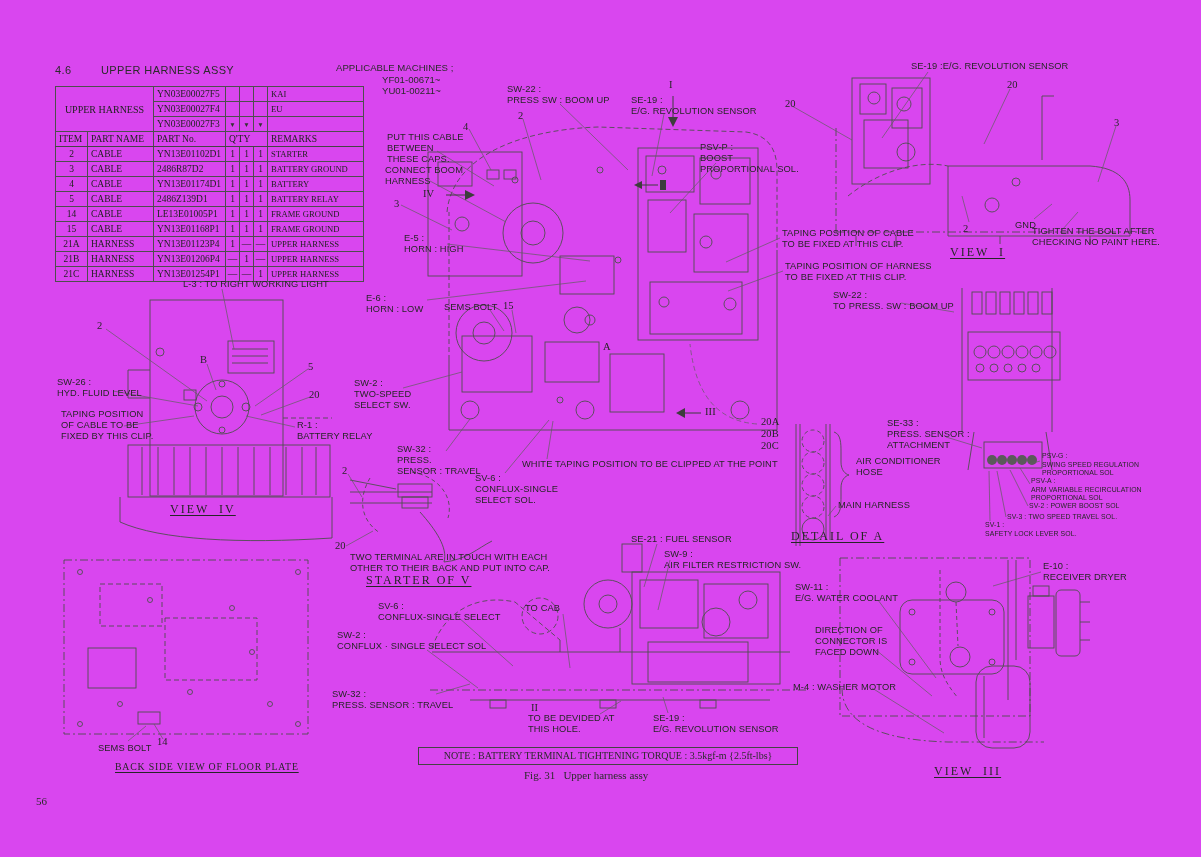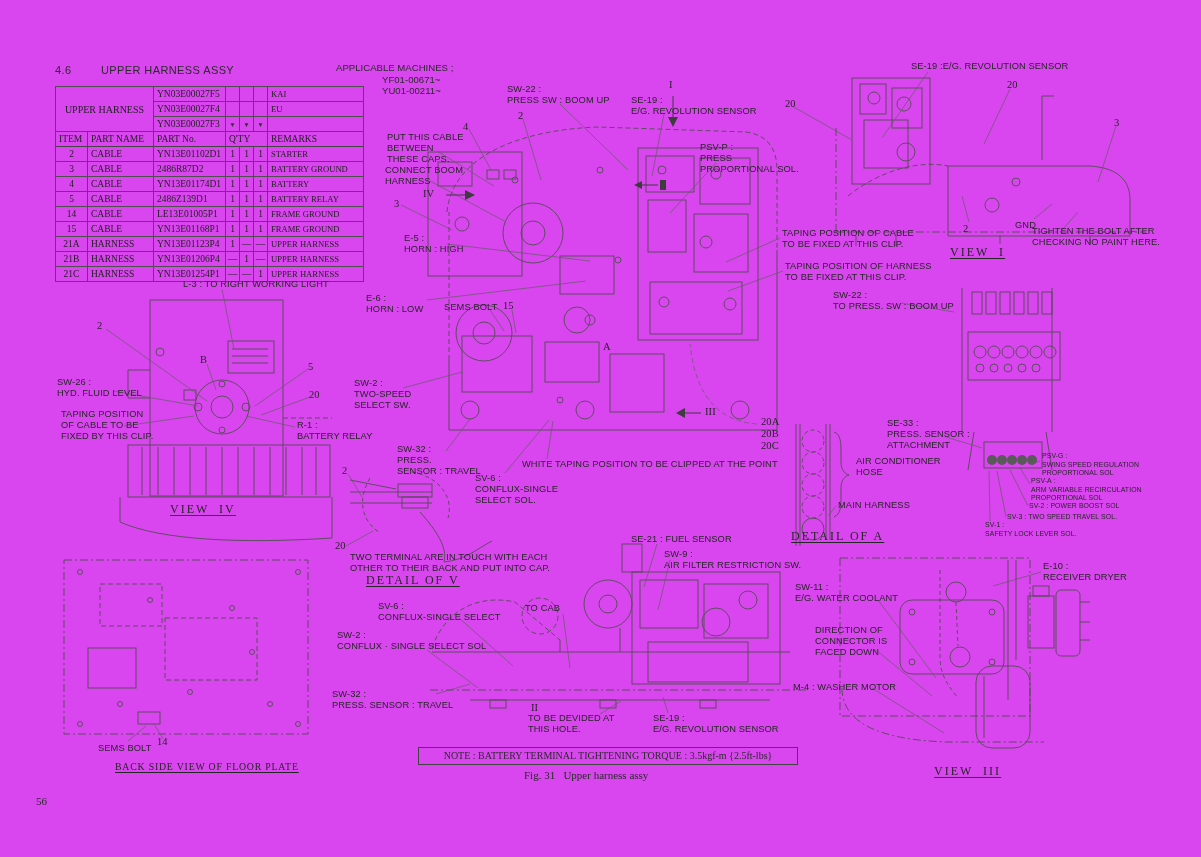--- a/index.html
+++ b/index.html
@@ -368,21 +368,21 @@
         </tr>
       </tbody>
   </table>
 
   <div class="callout-layer">
       <div class="callout" style="left: 507px; top: 84px;">SW-22 :
 PRESS SW : BOOM UP</div>
       <div class="callout" style="left: 631px; top: 95px;">SE-19 :
 E/G. REVOLUTION SENSOR</div>
       <div class="callout" style="left: 700px; top: 142px;">PSV-P :
-PRESS
+BOOST
 PROPORTIONAL SOL.</div>
       <div class="callout" style="left: 387px; top: 132px;">PUT THIS CABLE
 BETWEEN
 THESE CAPS.</div>
       <div class="callout" style="left: 385px; top: 165px;">CONNECT BOOM
 HARNESS</div>
       <div class="callout" style="left: 404px; top: 233px;">E-5 :
 HORN : HIGH</div>
       <div class="callout" style="left: 782px; top: 228px;">TAPING POSITION OF CABLE
 TO BE FIXED AT THIS CLIP.</div>
@@ -476,21 +476,21 @@
       <div class="callout num" style="left: 157px; top: 736px;">14</div>
       <div class="callout num" style="left: 603px; top: 341px;">A</div>
       <div class="callout num" style="left: 669px; top: 79px;">I</div>
       <div class="callout num" style="left: 423px; top: 188px;">IV</div>
       <div class="callout num" style="left: 705px; top: 406px;">III</div>
       <div class="callout num" style="left: 531px; top: 702px;">II</div>
       <div class="callout cap" style="left: 950px; top: 245px;">VIEW  I</div>
       <div class="callout cap" style="left: 170px; top: 502px;">VIEW  IV</div>
       <div class="callout cap" style="left: 934px; top: 764px;">VIEW  III</div>
       <div class="callout cap" style="left: 791px; top: 529px;">DETAIL OF A</div>
-      <div class="callout cap" style="left: 366px; top: 573px;">DETAIL OF V</div>
+      <div class="callout cap" style="left: 366px; top: 573px;">STARTER OF V</div>
       <div class="callout capsm" style="left: 115px; top: 761px;">BACK SIDE VIEW OF FLOOR PLATE</div>
     </div>
 
   <div class="notebox">
     <span>NOTE : BATTERY TERMINAL TIGHTENING TORQUE : 3.5kgf-m {2.5ft-lbs}</span>
   </div>
   <div class="figcap">Fig. 31   Upper harness assy</div>
   <div class="pagenum">56</div>
 </div>
 

